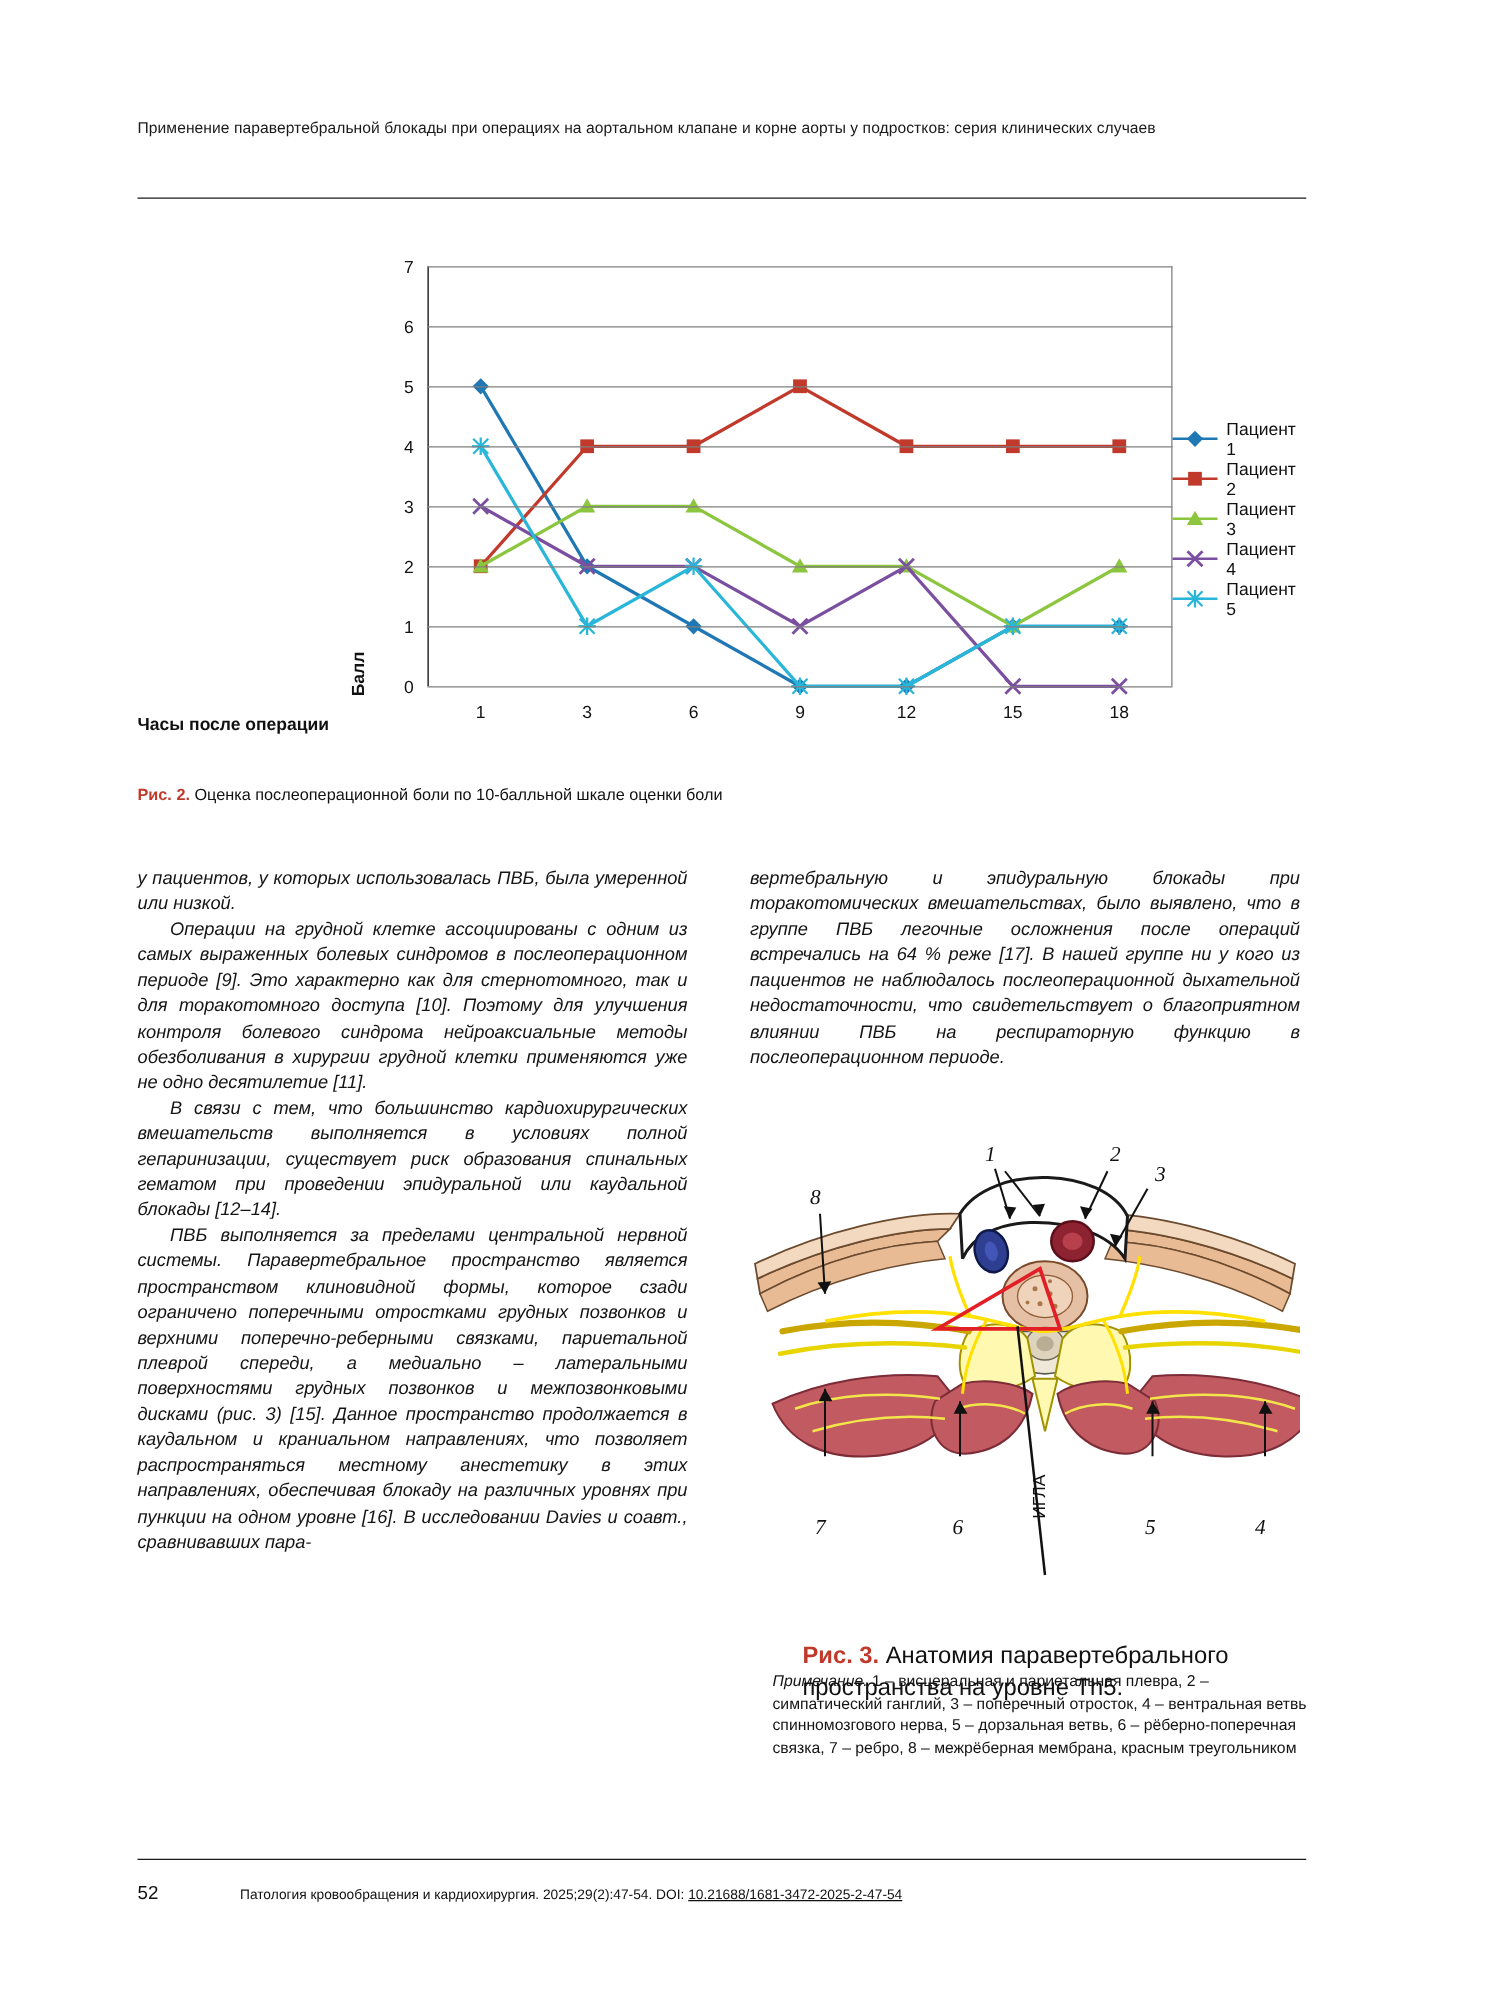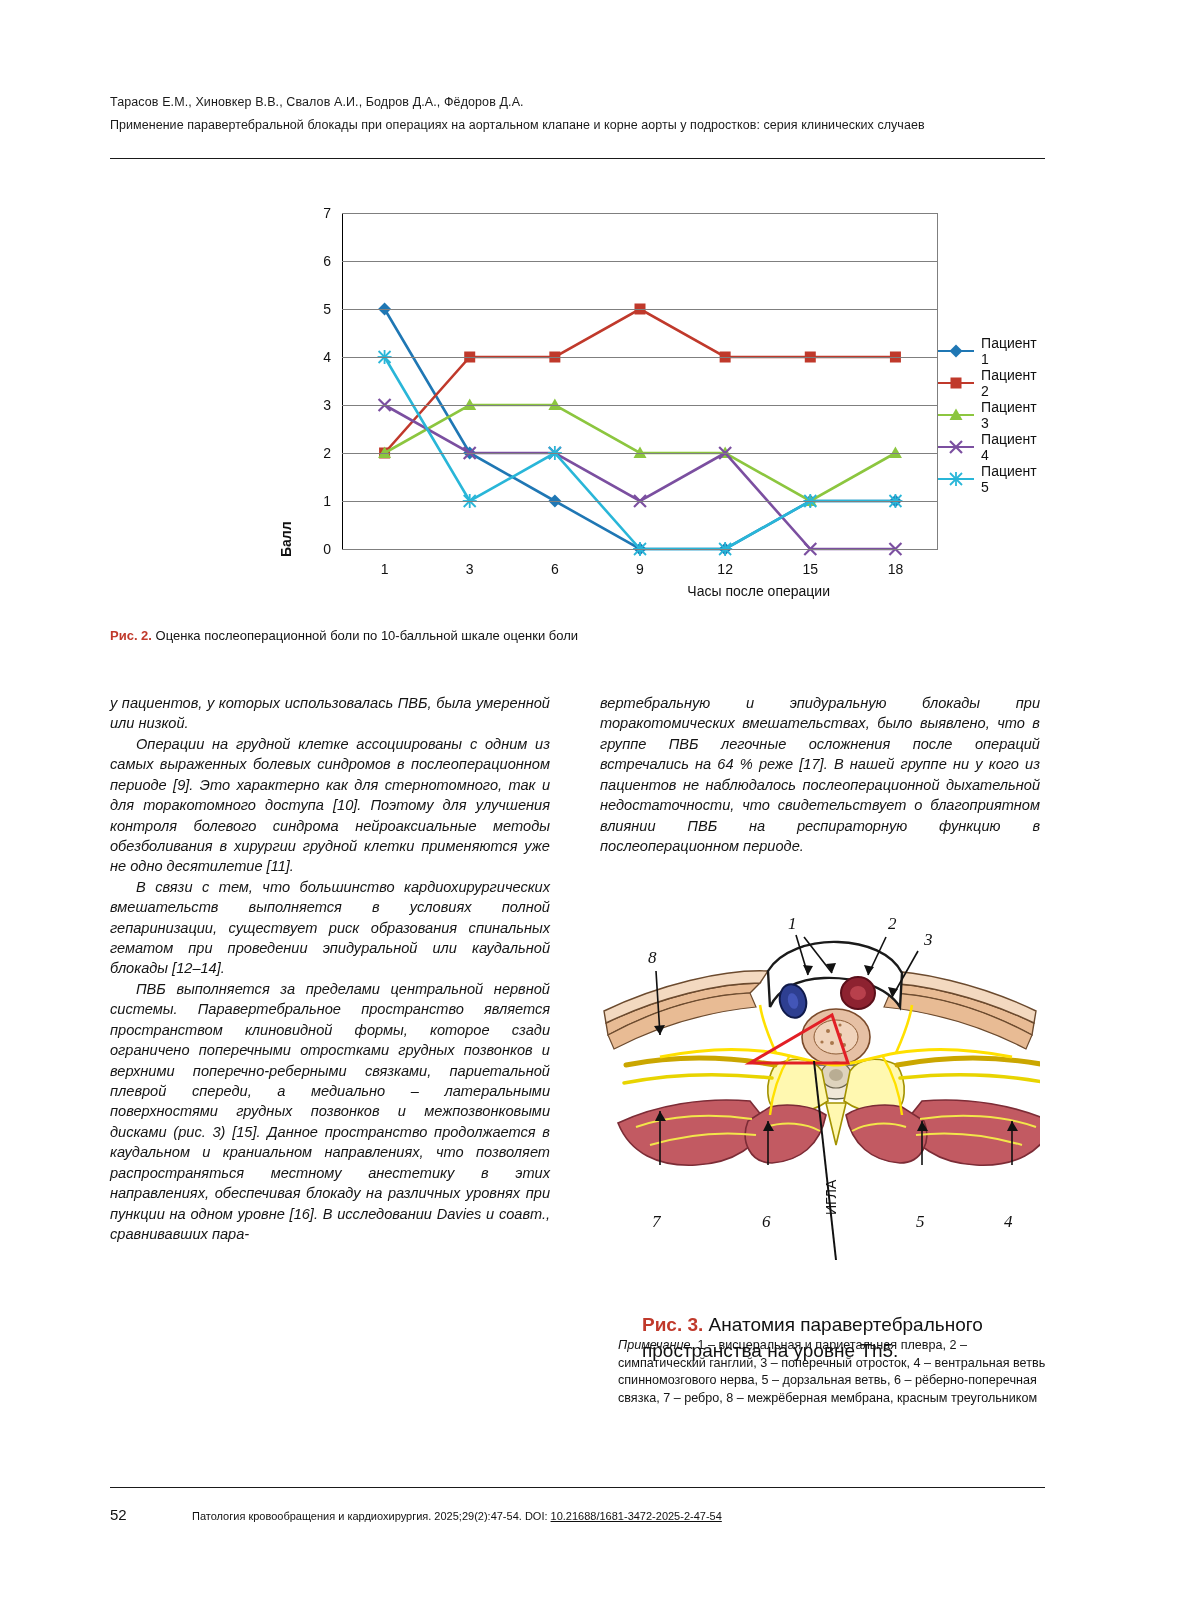--- a/index.html
+++ b/index.html
@@ -63,25 +63,25 @@
     top: 362px;
     transform: rotate(-90deg);
     transform-origin: left top;
     font-size: 14px;
     font-weight: bold;
     color: #111;
   }
   .chart-xlabel {
     position: absolute;
     left: 0;
-    top: 388px;
+    top: 376px;
     width: 720px;
-    text-align: right;
+    text-align: left;
     font-size: 14px;
-    font-weight: normal;
+    font-weight: bold;
     color: #111;
   }
   .plot {
     position: absolute;
     left: 232px;
     top: 18px;
     width: 596px;
     height: 336px;
   }
   .ytick {
@@ -233,21 +233,20 @@
     color: #111;
   }
   .footer-text u { text-decoration: underline; }
 </style>
 </head>
 <body>
 
 <div class="page">
 
   <div class="header">
-    <div class="header-authors">Тарасов Е.М., Хиновкер В.В., Свалов А.И., Бодров Д.А., Фёдоров Д.А.</div>
     <div class="header-title">Применение паравертебральной блокады при операциях на аортальном клапане и корне аорты у подростков: серия клинических случаев</div>
   </div>
   <div class="header-rule"></div>
 
   <div class="chart-wrap">
     <div class="chart-ylabel">Балл</div>
     <div class="chart-xlabel">Часы после операции</div>
 
     <div class="plot" id="plot">
       <div class="axis-left"></div>

